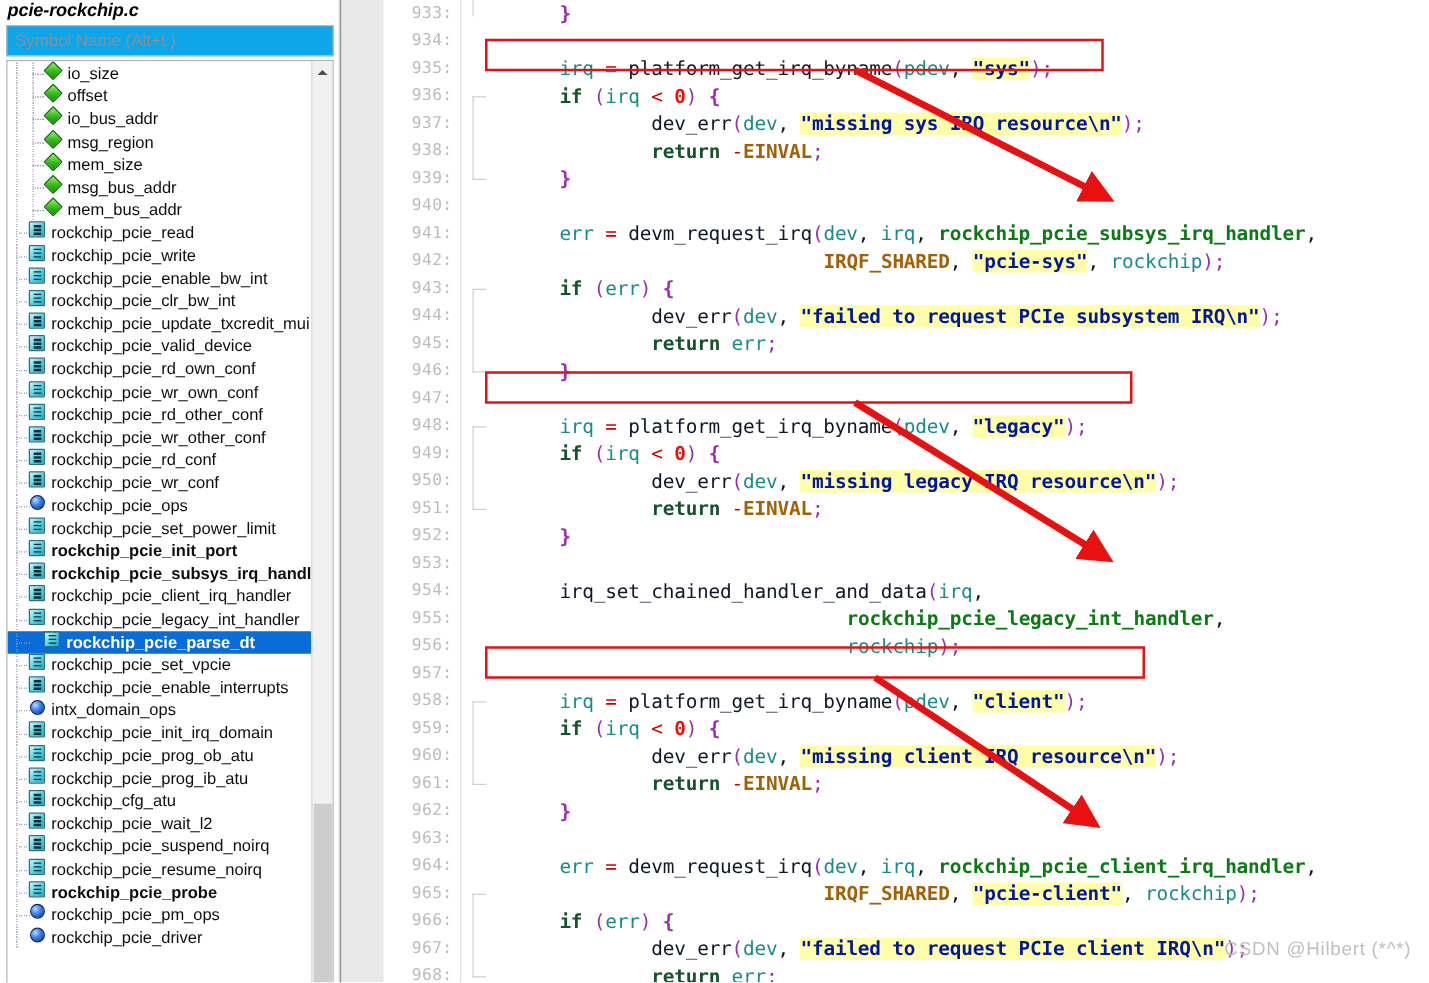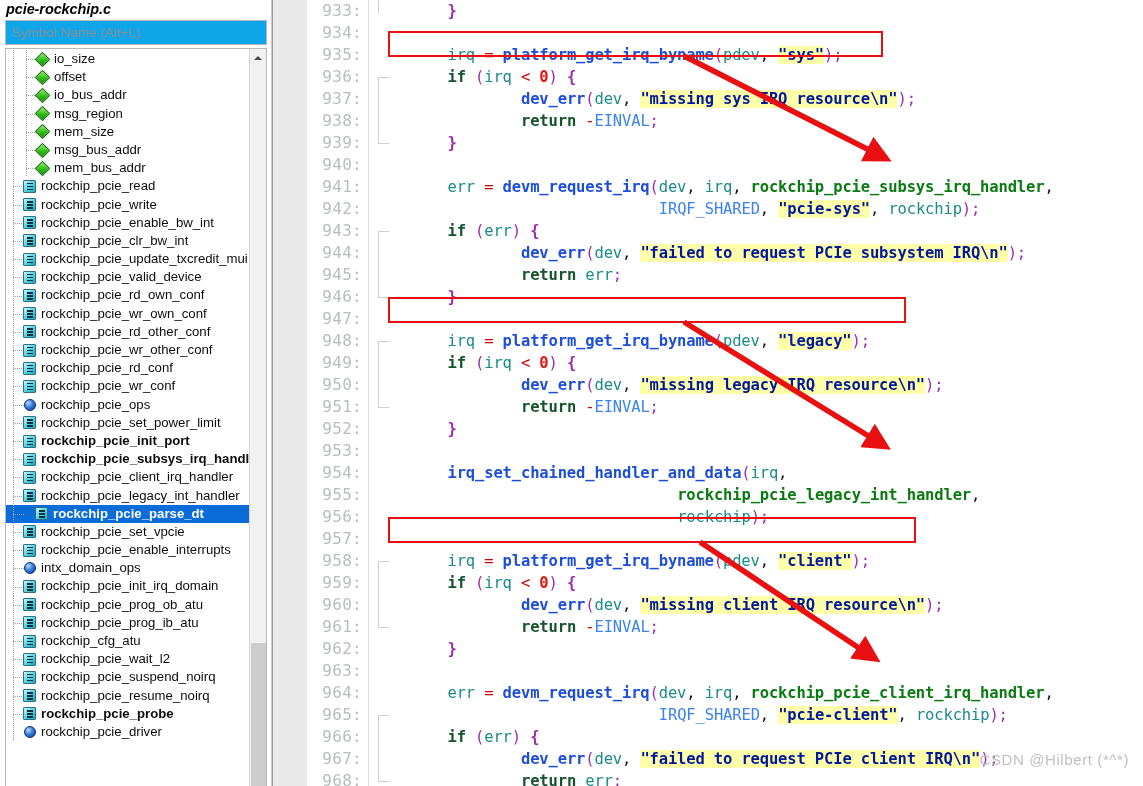--- a/index.html
+++ b/index.html
@@ -39,21 +39,21 @@
   }
   .tree{
     position:absolute;left:0;top:0;right:17px;bottom:0;
     overflow:hidden;
   }
   .tree-inner{padding-top:1px;}
 
   .row{
     position:relative;height:18.2px;line-height:18.2px;
     white-space:nowrap;font-size:13.2px;color:#111;
-    padding-left:0;display:flex;align-items:center;
+    padding-left:0;display:flex;
   }
   .row.sel{background:#0a6cd8;padding-left:12px;}
   .row.sel .lbl{color:#ffffff;font-weight:bold;}
   .row.bold .lbl{font-weight:bold;}
 
   .guide{
     position:absolute;left:0;top:0;width:34px;height:100%;
     pointer-events:none;
   }
   .guide .v{
@@ -137,40 +137,40 @@
   .code-pane{
     position:relative;flex:1 1 auto;height:786px;background:#ffffff;overflow:hidden;
     font-family:"DejaVu Sans Mono",monospace;
   }
   .gutter{
     position:absolute;left:0;top:0;width:62px;height:786px;
     background:#ffffff;border-right:1px solid #dcdcdc;box-sizing:border-box;
   }
   .gutter .ln{
     height:22px;line-height:22px;text-align:right;padding-right:6px;
-    font-family:"DejaVu Sans Mono",monospace;font-size:16px;color:#b9bcc0;
+    font-family:"DejaVu Sans Mono",monospace;font-size:13px;color:#b9bcc0;
     letter-spacing:0.3px;
   }
   .codearea{
     position:absolute;left:63px;top:0;right:0;height:786px;overflow:hidden;
   }
   .cl{
     height:22px;line-height:22px;white-space:pre;font-size:15.5px;
     font-family:"DejaVu Sans Mono",monospace;letter-spacing:-0.15px;
     padding-left:4px;
   }
 
   
   .t-var{color:#1a8a8a;}
   .t-op{color:#cc0000;}
-  .t-fn{color:#1d4ed8;font-weight:bold;}
+  .t-fn{color:#0f172a;font-weight:normal;}
   .t-par{color:#9b2fae;}
   .t-str{color:#00199b;background:#ffffaa;font-weight:bold;}
   .t-kw{color:#14532d;font-weight:bold;}
-  .t-macro{color:#3b82f6;font-weight:normal;}
+  .t-macro{color:#a16207;font-weight:bold;}
   .t-num{color:#e8110b;font-weight:bold;}
   .t-plain{color:#111111;}
   .t-br{color:#9b2fae;font-weight:bold;}
   .t-arg{color:#0a7a12;font-weight:bold;}
 
   
   .fold{
     position:absolute;left:0;top:0;width:12px;
     border-left:1px solid #cfcfcf;
   }
@@ -575,20 +575,30 @@
             </div>
             <div class="row bold">
               <div class="guide">
                 <span class="v"></span>
                 <span class="h"></span>
               </div>
               <span class="ico ico-wrap-f">
                 <span class="ico-func"></span>
               </span>
               <span class="lbl">rockchip_pcie_probe</span>
+            </div>
+            <div class="row">
+              <div class="guide">
+                <span class="v"></span>
+                <span class="h"></span>
+              </div>
+              <span class="ico ico-wrap-b">
+                <span class="ico-ball"></span>
+              </span>
+              <span class="lbl">rockchip_pcie_pm_ops</span>
             </div>
             <div class="row">
               <div class="guide">
                 <span class="v"></span>
               </div>
               <span class="ico ico-wrap-b">
                 <span class="ico-ball"></span>
               </span>
               <span class="lbl">rockchip_pcie_driver</span>
             </div>

